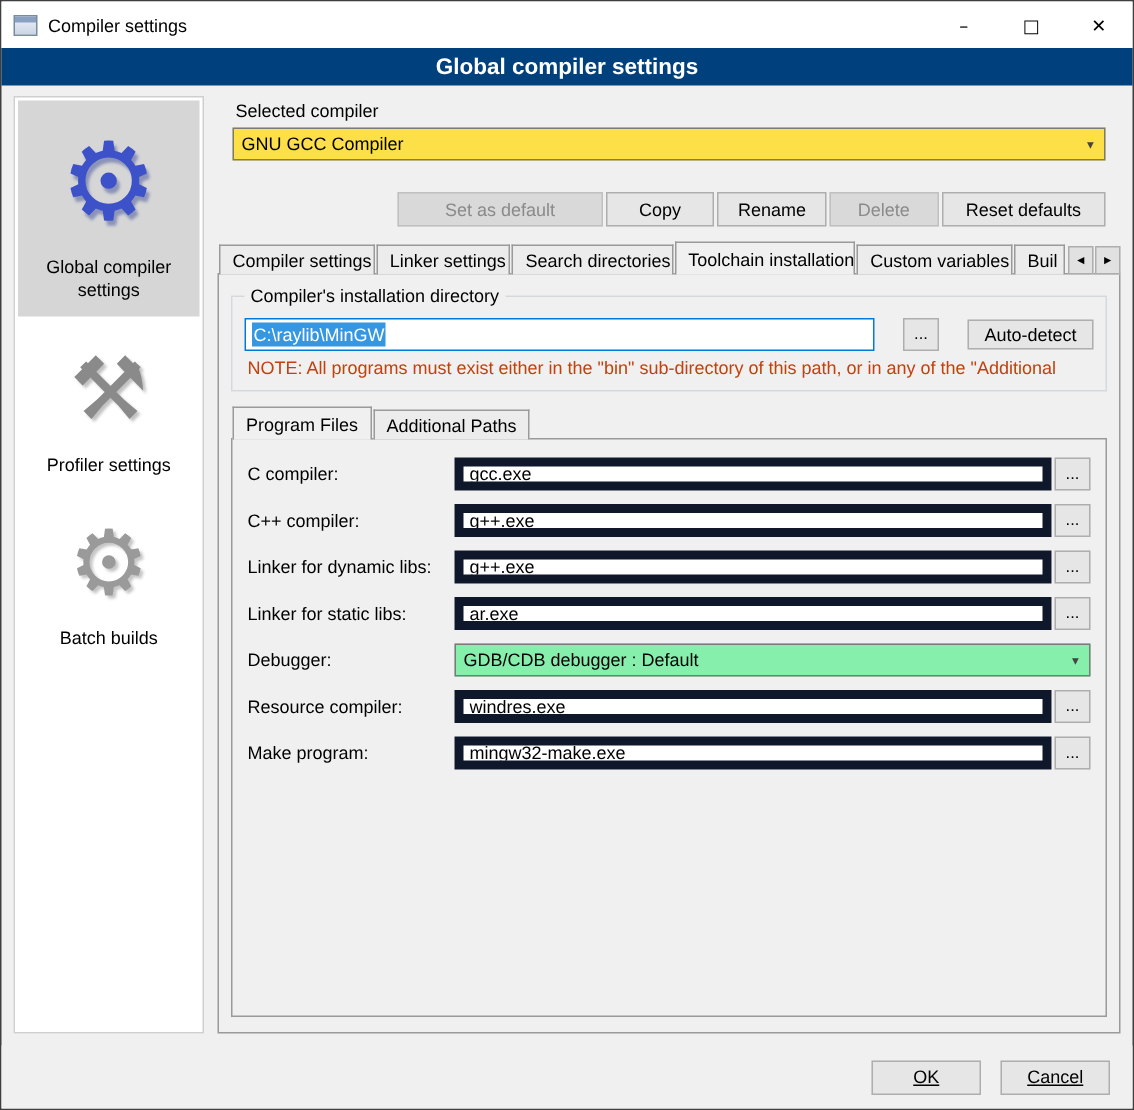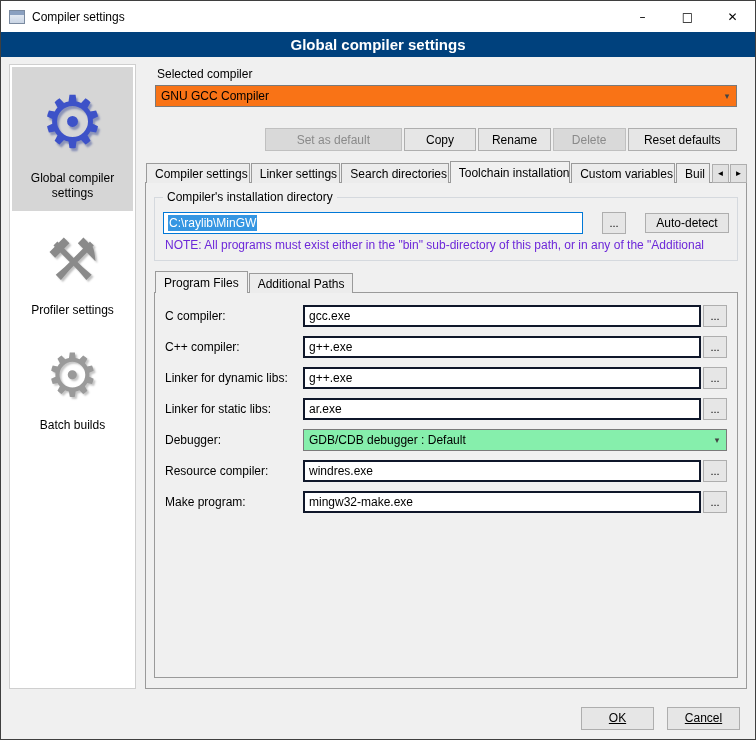--- a/index.html
+++ b/index.html
@@ -31,21 +31,21 @@
   .icon-hammer-gray { font-size:58px; height:74px; color:#8a8a8a; text-shadow:2px 2px 2px #c2c2c2; }
   .icon-gear-gray { font-size:60px; height:72px; color:#9a9a9a; text-shadow:2px 2px 2px #c6c6c6; }
   .side-label { margin-top:6px; font-size:12px; line-height:1.25; }
 
   
   .main { flex:1; display:flex; flex-direction:column; min-width:0; }
   .compiler-section { padding:0 10px; }
   .sel-label { margin:3px 0 4px 2px; }
 
   
-  .combo { height:22px; background:#f97316; border:1px solid #7a7a7a; display:flex; align-items:center; padding-left:5px; cursor:default; position:relative; }
+  .combo { height:22px; background:#fde047; border:1px solid #7a7a7a; display:flex; align-items:center; padding-left:5px; cursor:default; position:relative; }
   .combo .combo-value { flex:1; overflow:hidden; white-space:nowrap; }
   .combo .combo-arrow { width:18px; text-align:center; font-size:9px; color:#444; flex:0 0 auto; }
   .combo.gray { background:#86efac; }
 
   
   .btn { height:23px; background:#e6e6e6; border:1px solid #aeaeae; font-family:inherit; font-size:12px; padding:0 12px; cursor:pointer; }
   .btn.disabled { background:#d9d9d9; border-color:#c0c0c0; color:#8a8a8a; cursor:default; }
   .btn-row { display:flex; margin:21px 0 10px 0; gap:2px; }
   .btn-set-default { margin-left:110px; width:140px; }
   .btn-mid { width:74px; }
@@ -59,26 +59,26 @@
   .tab.cut { width:36px; padding-right:0; }
   .tab-scroll { width:17px; height:19px; background:#e1e1e1; border:1px solid #aeaeae; font-size:8px; display:flex; align-items:center; justify-content:center; margin-left:1px; cursor:pointer; flex:0 0 auto; }
 
   
   .tab-panel { flex:1; border:1px solid #9a9a9a; background:#f0f0f0; margin-top:-1px; padding:8px 8px 10px 8px; display:flex; flex-direction:column; min-height:0; }
 
   
   .groupbox { border:1px solid #d5d9de; position:relative; padding:14px 8px 6px 8px; margin-top:6px; }
   .groupbox-legend { position:absolute; top:-8px; left:8px; background:#f0f0f0; padding:0 4px; }
   .dir-row { display:flex; align-items:center; gap:19px; }
-  .text-input { height:22px; background:#fff; border:2px solid #0f172a; font-family:inherit; font-size:12px; padding:2px 4px; }
+  .text-input { height:22px; background:#fff; border:6px solid #0f172a; font-family:inherit; font-size:12px; padding:2px 4px; }
   .dir-input { flex:1; border:1px solid #0078d7; display:flex; align-items:center; overflow:hidden; }
   .selected-text { background:#3596e2; color:#fff; padding:1px 1px; white-space:nowrap; }
   .browse-btn { width:24px; height:22px; background:#e6e6e6; border:1px solid #aeaeae; font-size:11px; cursor:pointer; flex:0 0 auto; padding:0; }
   .autodetect-btn { width:84px; height:20px; flex:0 0 auto; padding:0; }
-  .note { color:#6d28d9; margin:4px 0 2px 2px; white-space:nowrap; overflow:hidden; }
+  .note { color:#c2410c; margin:4px 0 2px 2px; white-space:nowrap; overflow:hidden; }
 
   
   .inner-tabs { display:flex; align-items:flex-end; height:22px; margin-top:10px; position:relative; z-index:2; padding-left:1px; }
   .inner-panel { flex:1; border:1px solid #9a9a9a; background:#f0f0f0; margin-top:-1px; padding:12px 10px; display:flex; flex-direction:column; min-height:0; }
 
   
   .form-row { display:flex; align-items:center; margin-bottom:9px; }
   .form-label { width:138px; flex:0 0 auto; }
   .form-input { flex:1; min-width:0; }
   .form-row .browse-btn { margin-left:2px; }

